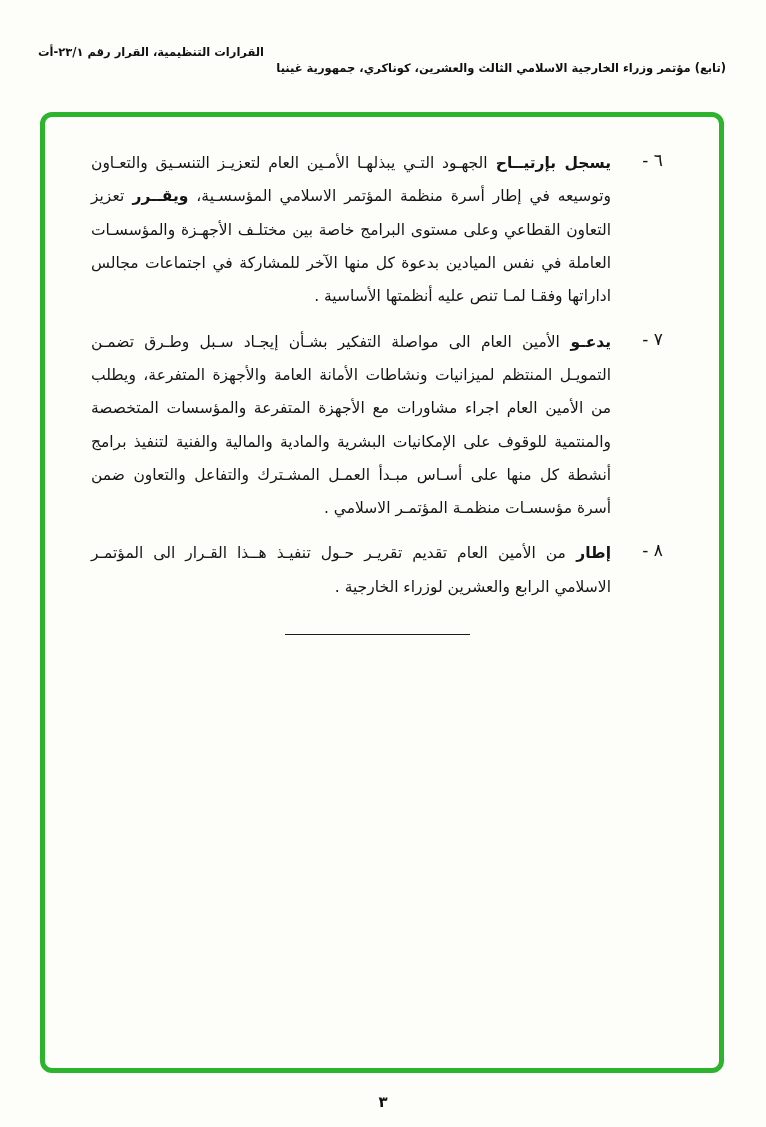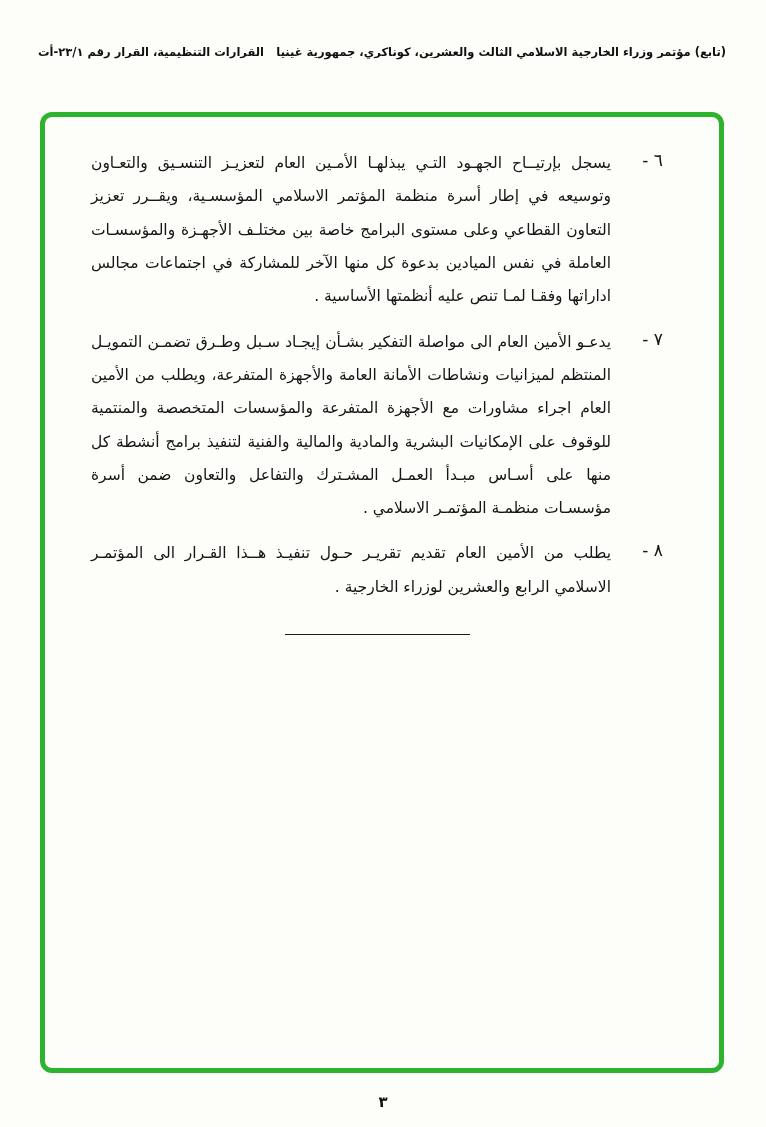--- a/index.html
+++ b/index.html
@@ -24,21 +24,21 @@
     right: 40px;
     left: 38px;
     display: flex;
     justify-content: space-between;
     align-items: flex-start;
     font-size: 11.5px;
     font-weight: bold;
     line-height: 1.9;
     color: #101010;
   }
-  .header-right-block { text-align: center; max-width: 470px; }
+  .header-right-block { text-align: center; max-width: 470px; margin-top: 16px; }
   .header-left-block  { }
   
   .green-box {
     position: absolute;
     top: 112px;
     right: 42px;
     left: 40px;
     bottom: 54px;
     border: 5px solid #2db32d;
     border-radius: 12px;
@@ -59,21 +59,21 @@
     padding-top: 3px;
     white-space: nowrap;
   }
   .item-text {
     flex: 1;
     font-size: 15.5px;
     line-height: 2.15;
     text-align: justify;
     text-justify: inter-word;
   }
-  .item-text b { font-weight: normal; }
+  .item-text b { font-weight: bold; }
   
   .end-rule {
     width: 185px;
     border: 0;
     border-top: 1.6px solid #1c1c1c;
     margin: 30px auto 0 auto;
   }
   
   .page-footer {
     position: absolute;
@@ -103,21 +103,21 @@
         <div class="item">
           <div class="item-num">٦ -</div>
           <div class="item-text"><b>يسجل بإرتيــاح </b><span>الجهـود التـي يبذلهـا الأمـين العام لتعزيـز التنسـيق والتعـاون وتوسيعه في إطار أسرة منظمة المؤتمر الاسلامي المؤسسـية، </span><b>ويقــرر </b><span>تعزيز التعاون القطاعي وعلى مستوى البرامج خاصة بين مختلـف الأجهـزة والمؤسسـات العاملة في نفس الميادين بدعوة كل منها الآخر للمشاركة في اجتماعات مجالس اداراتها وفقـا لمـا تنص عليه أنظمتها الأساسية .</span></div>
         </div>
         <div class="item">
           <div class="item-num">٧ -</div>
           <div class="item-text"><b>يدعـو </b><span>الأمين العام الى مواصلة التفكير بشـأن إيجـاد سـبل وطـرق تضمـن التمويـل المنتظم لميزانيات ونشاطات الأمانة العامة والأجهزة المتفرعة، ويطلب من الأمين العام اجراء مشاورات مع الأجهزة المتفرعة والمؤسسات المتخصصة والمنتمية للوقوف على الإمكانيات البشرية والمادية والمالية والفنية لتنفيذ برامج أنشطة كل منها على أسـاس مبـدأ العمـل المشـترك والتفاعل والتعاون ضمن أسرة مؤسسـات منظمـة المؤتمـر الاسلامي .</span></div>
         </div>
         <div class="item">
           <div class="item-num">٨ -</div>
-          <div class="item-text"><b>يطلب </b><span>من الأمين العام تقديم تقريـر حـول تنفيـذ هــذا القـرار الى المؤتمـر الاسلامي الرابع والعشرين لوزراء الخارجية .</span></div>
+          <div class="item-text"><b>إطار </b><span>من الأمين العام تقديم تقريـر حـول تنفيـذ هــذا القـرار الى المؤتمـر الاسلامي الرابع والعشرين لوزراء الخارجية .</span></div>
         </div>
       </div>
     <hr class="end-rule">
   </section>
 
   <footer class="page-footer">
     <span>٣</span>
   </footer>
 
 </div>

